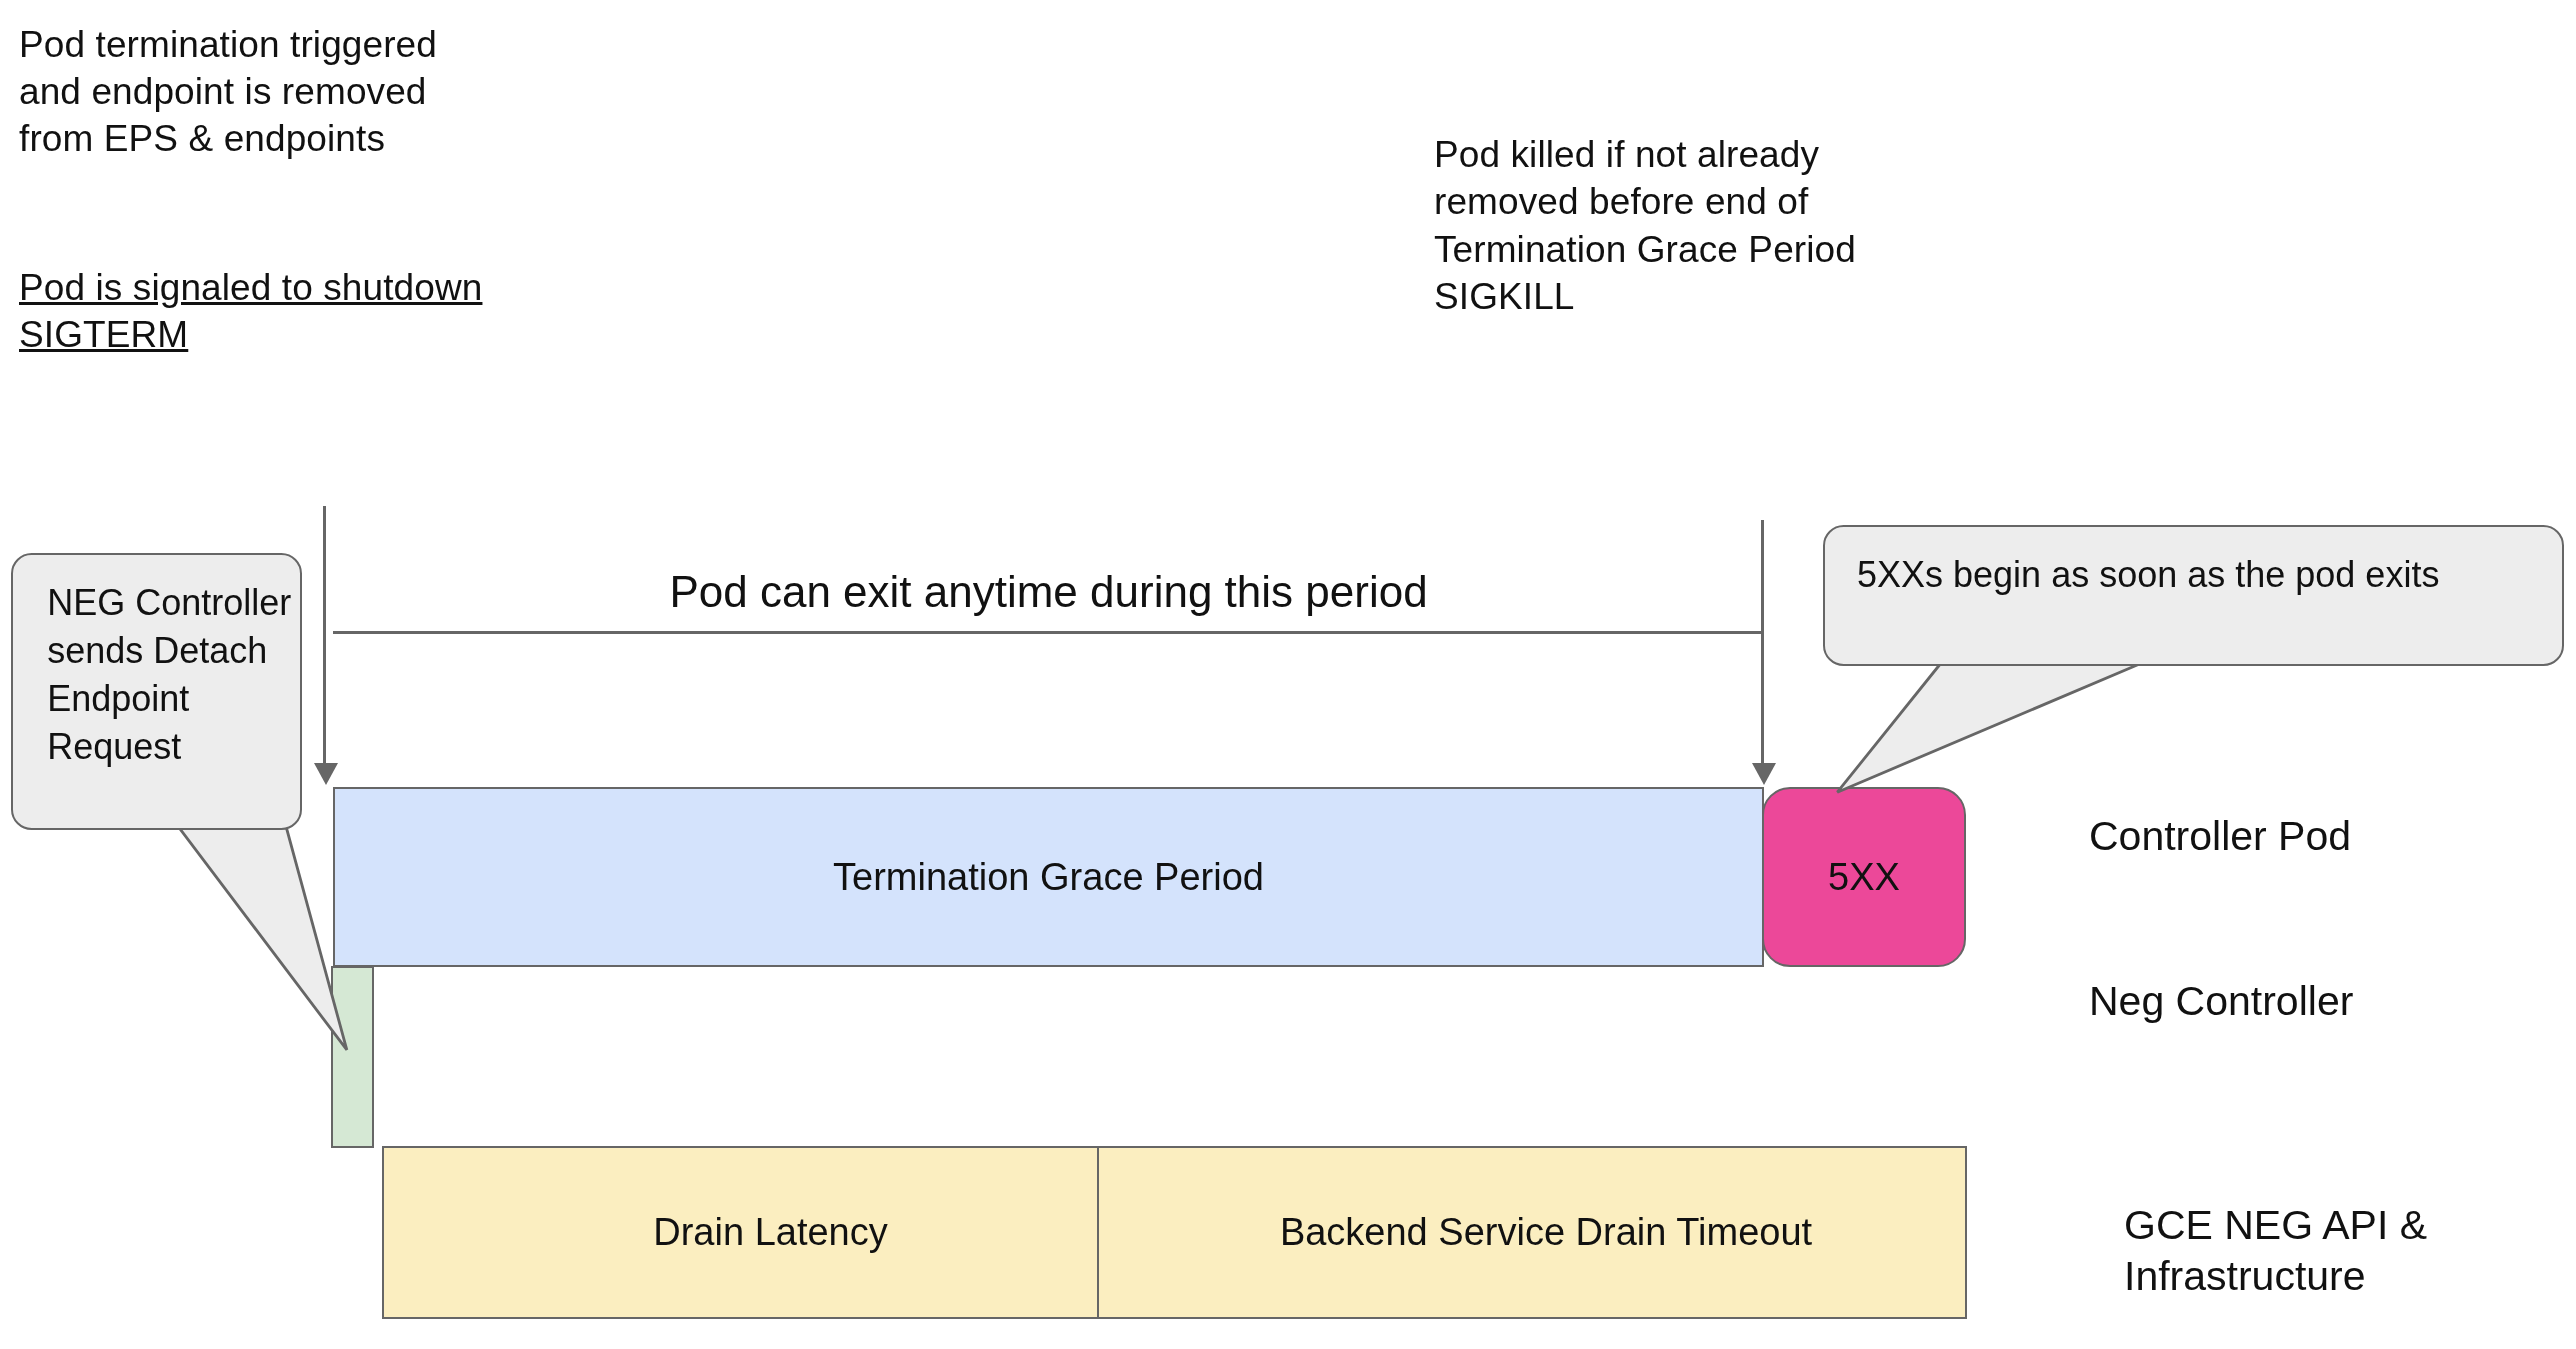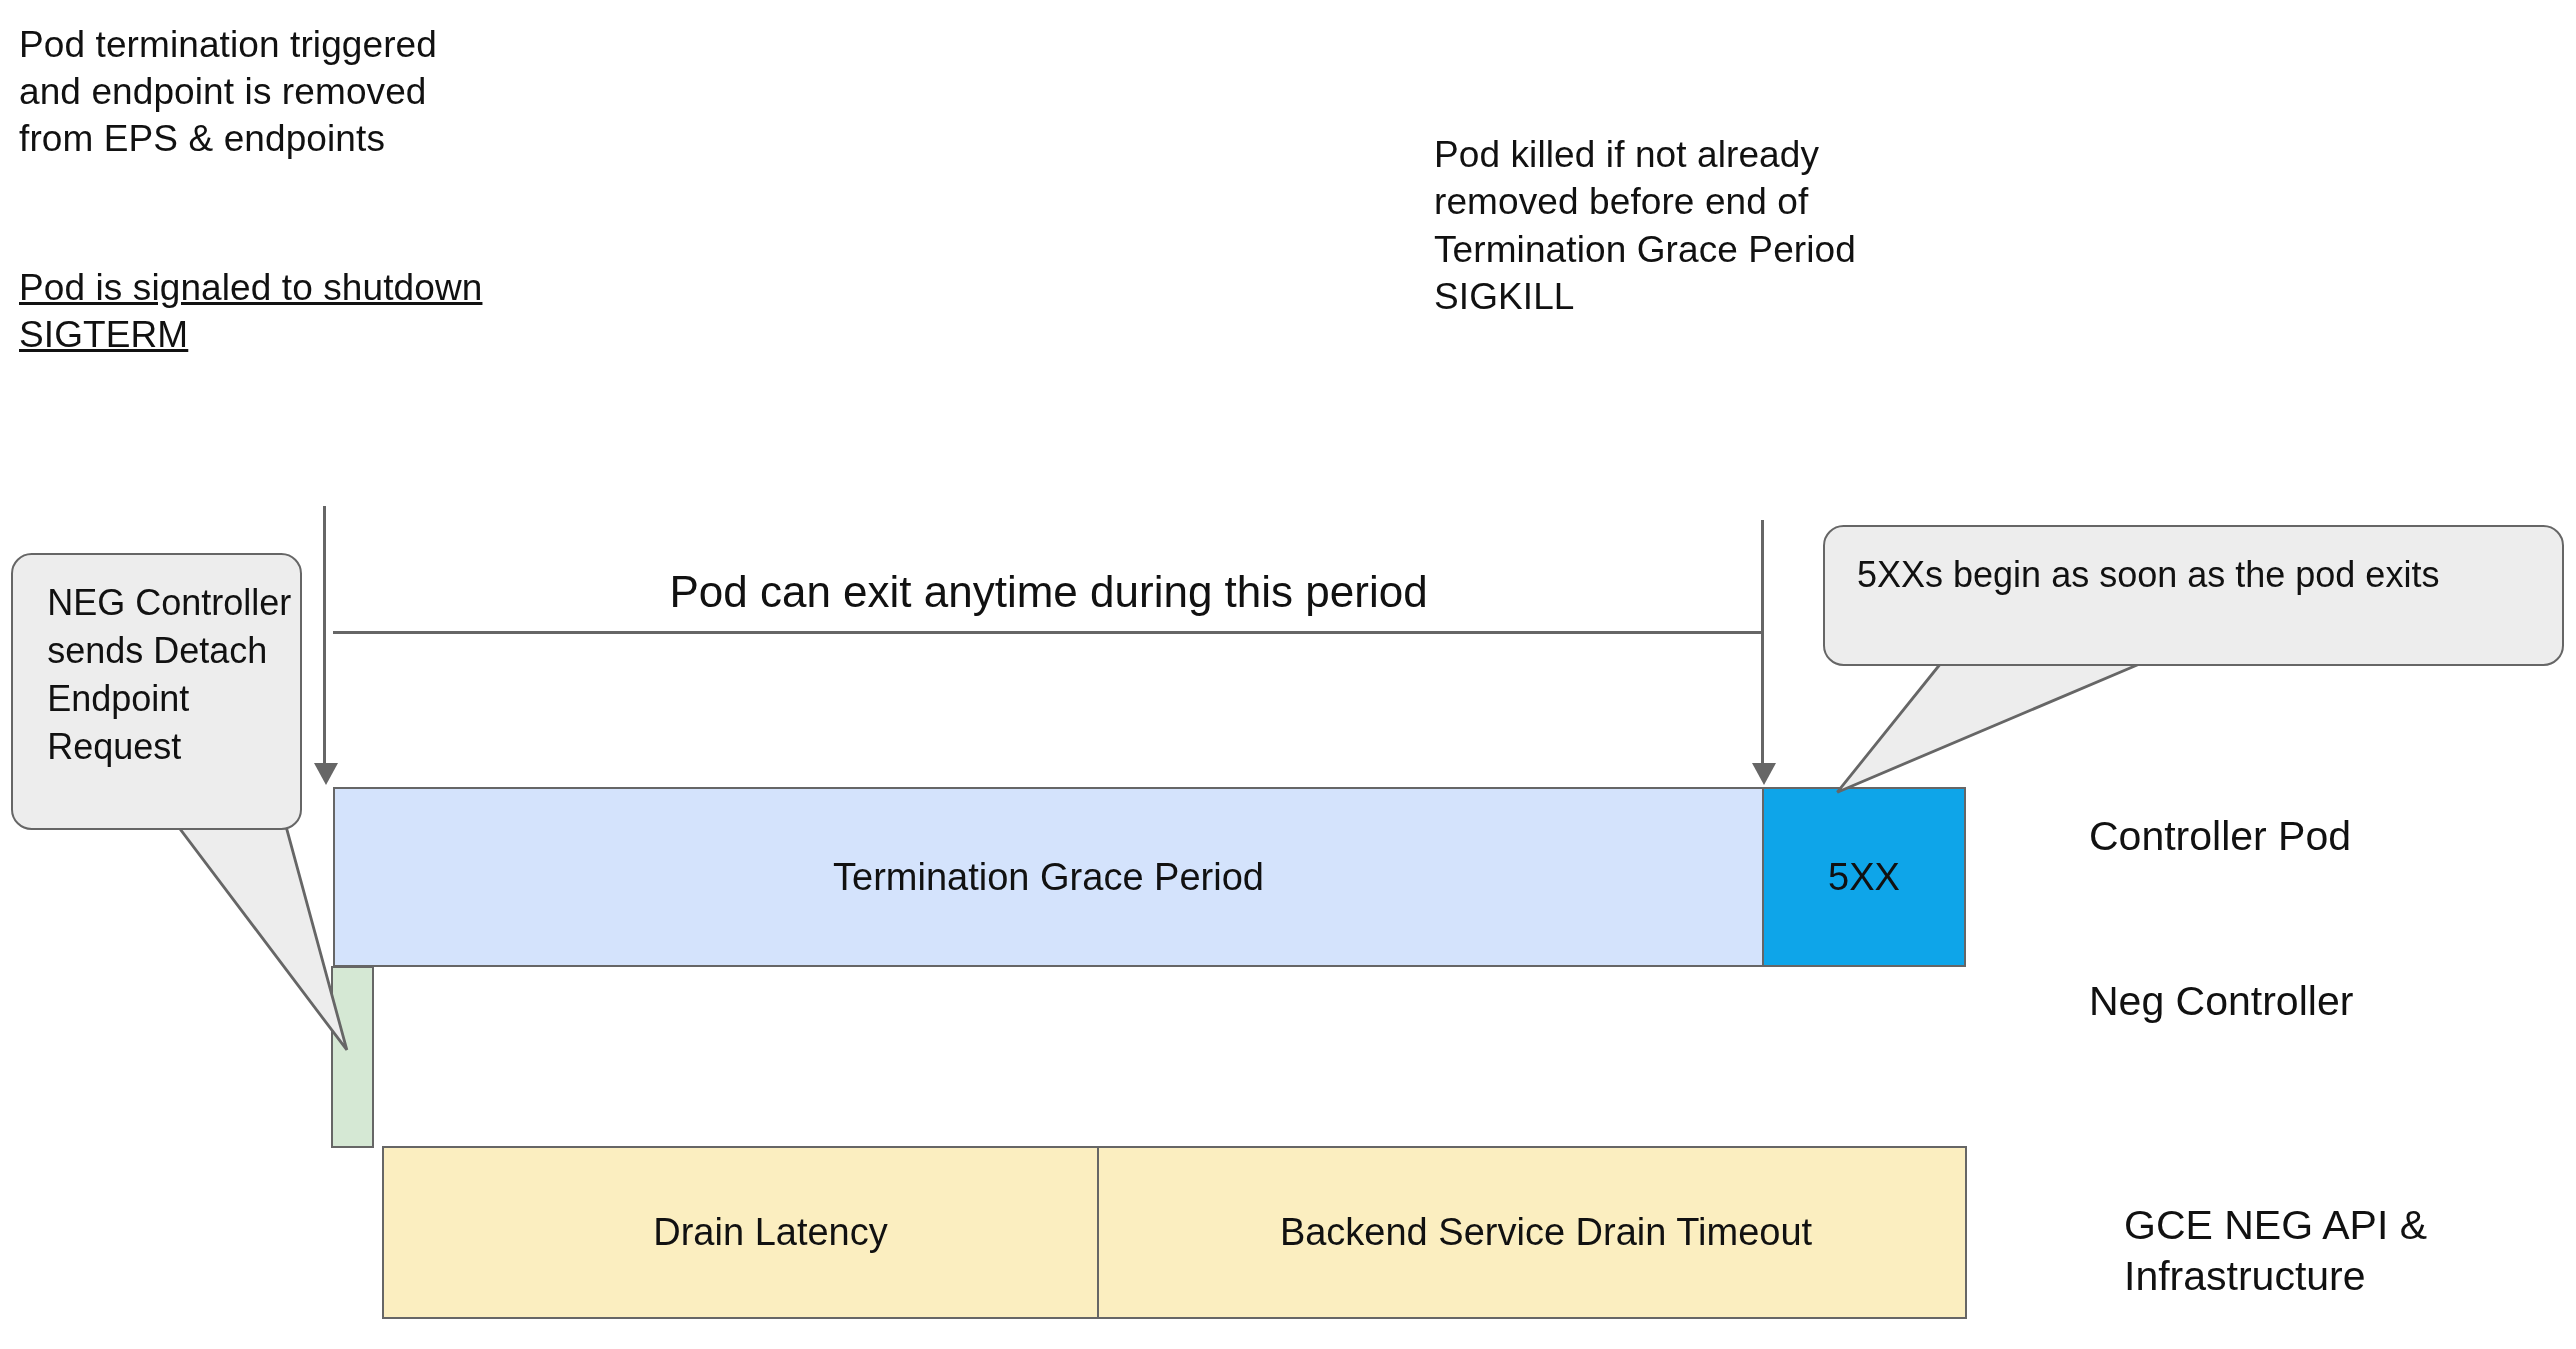--- a/index.html
+++ b/index.html
@@ -94,21 +94,21 @@
 <div class="arrowhead" style="left:1752px;top:763px;"></div>
 
 <div class="hrule" style="left:333px;top:631px;width:1431px;"></div>
 
 <div id="period-caption">Pod can exit anytime during this period</div>
 
 <div class="bar" id="bar-tgp" style="background:#d4e3fc;">
   <span>Termination Grace Period</span>
 </div>
 
-<div class="bar" id="bar-5xx" style="background:#0ea5e9;">
+<div class="bar" id="bar-5xx" style="background:#ec4899;border-radius:28px;">
   <span>5XX</span>
 </div>
 
 <div class="bar" id="bar-neg" style="background:#d5e8d4;">
   <span></span>
 </div>
 
 <div class="bar" id="bar-drain" style="background:#fbeec0;">
   <span>Drain Latency</span>
 </div>

